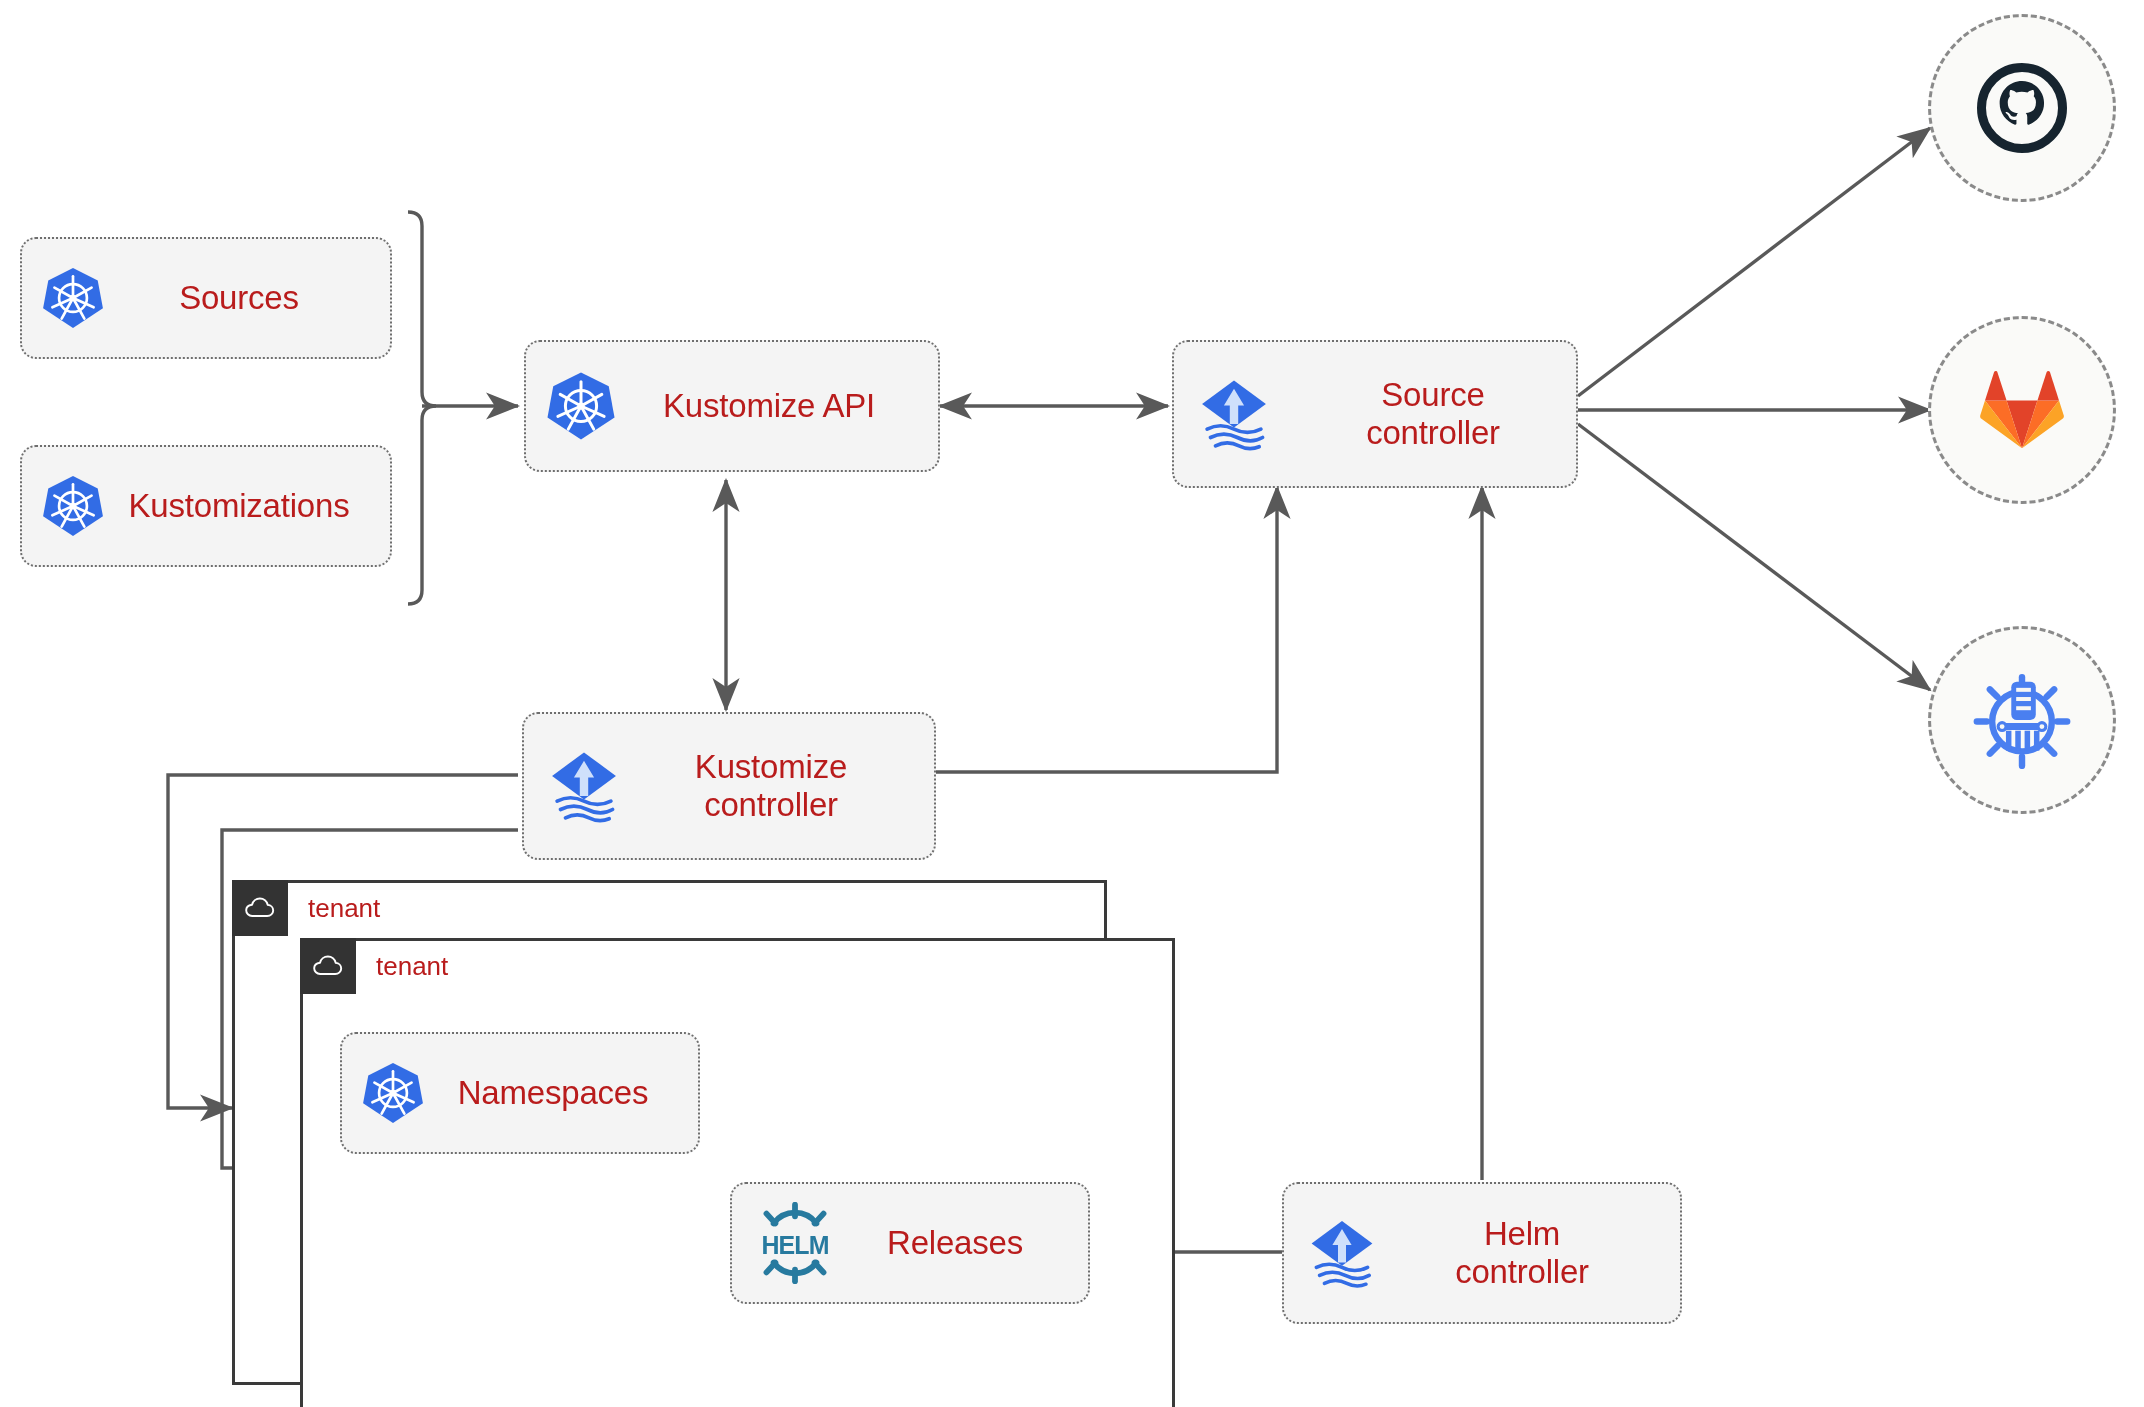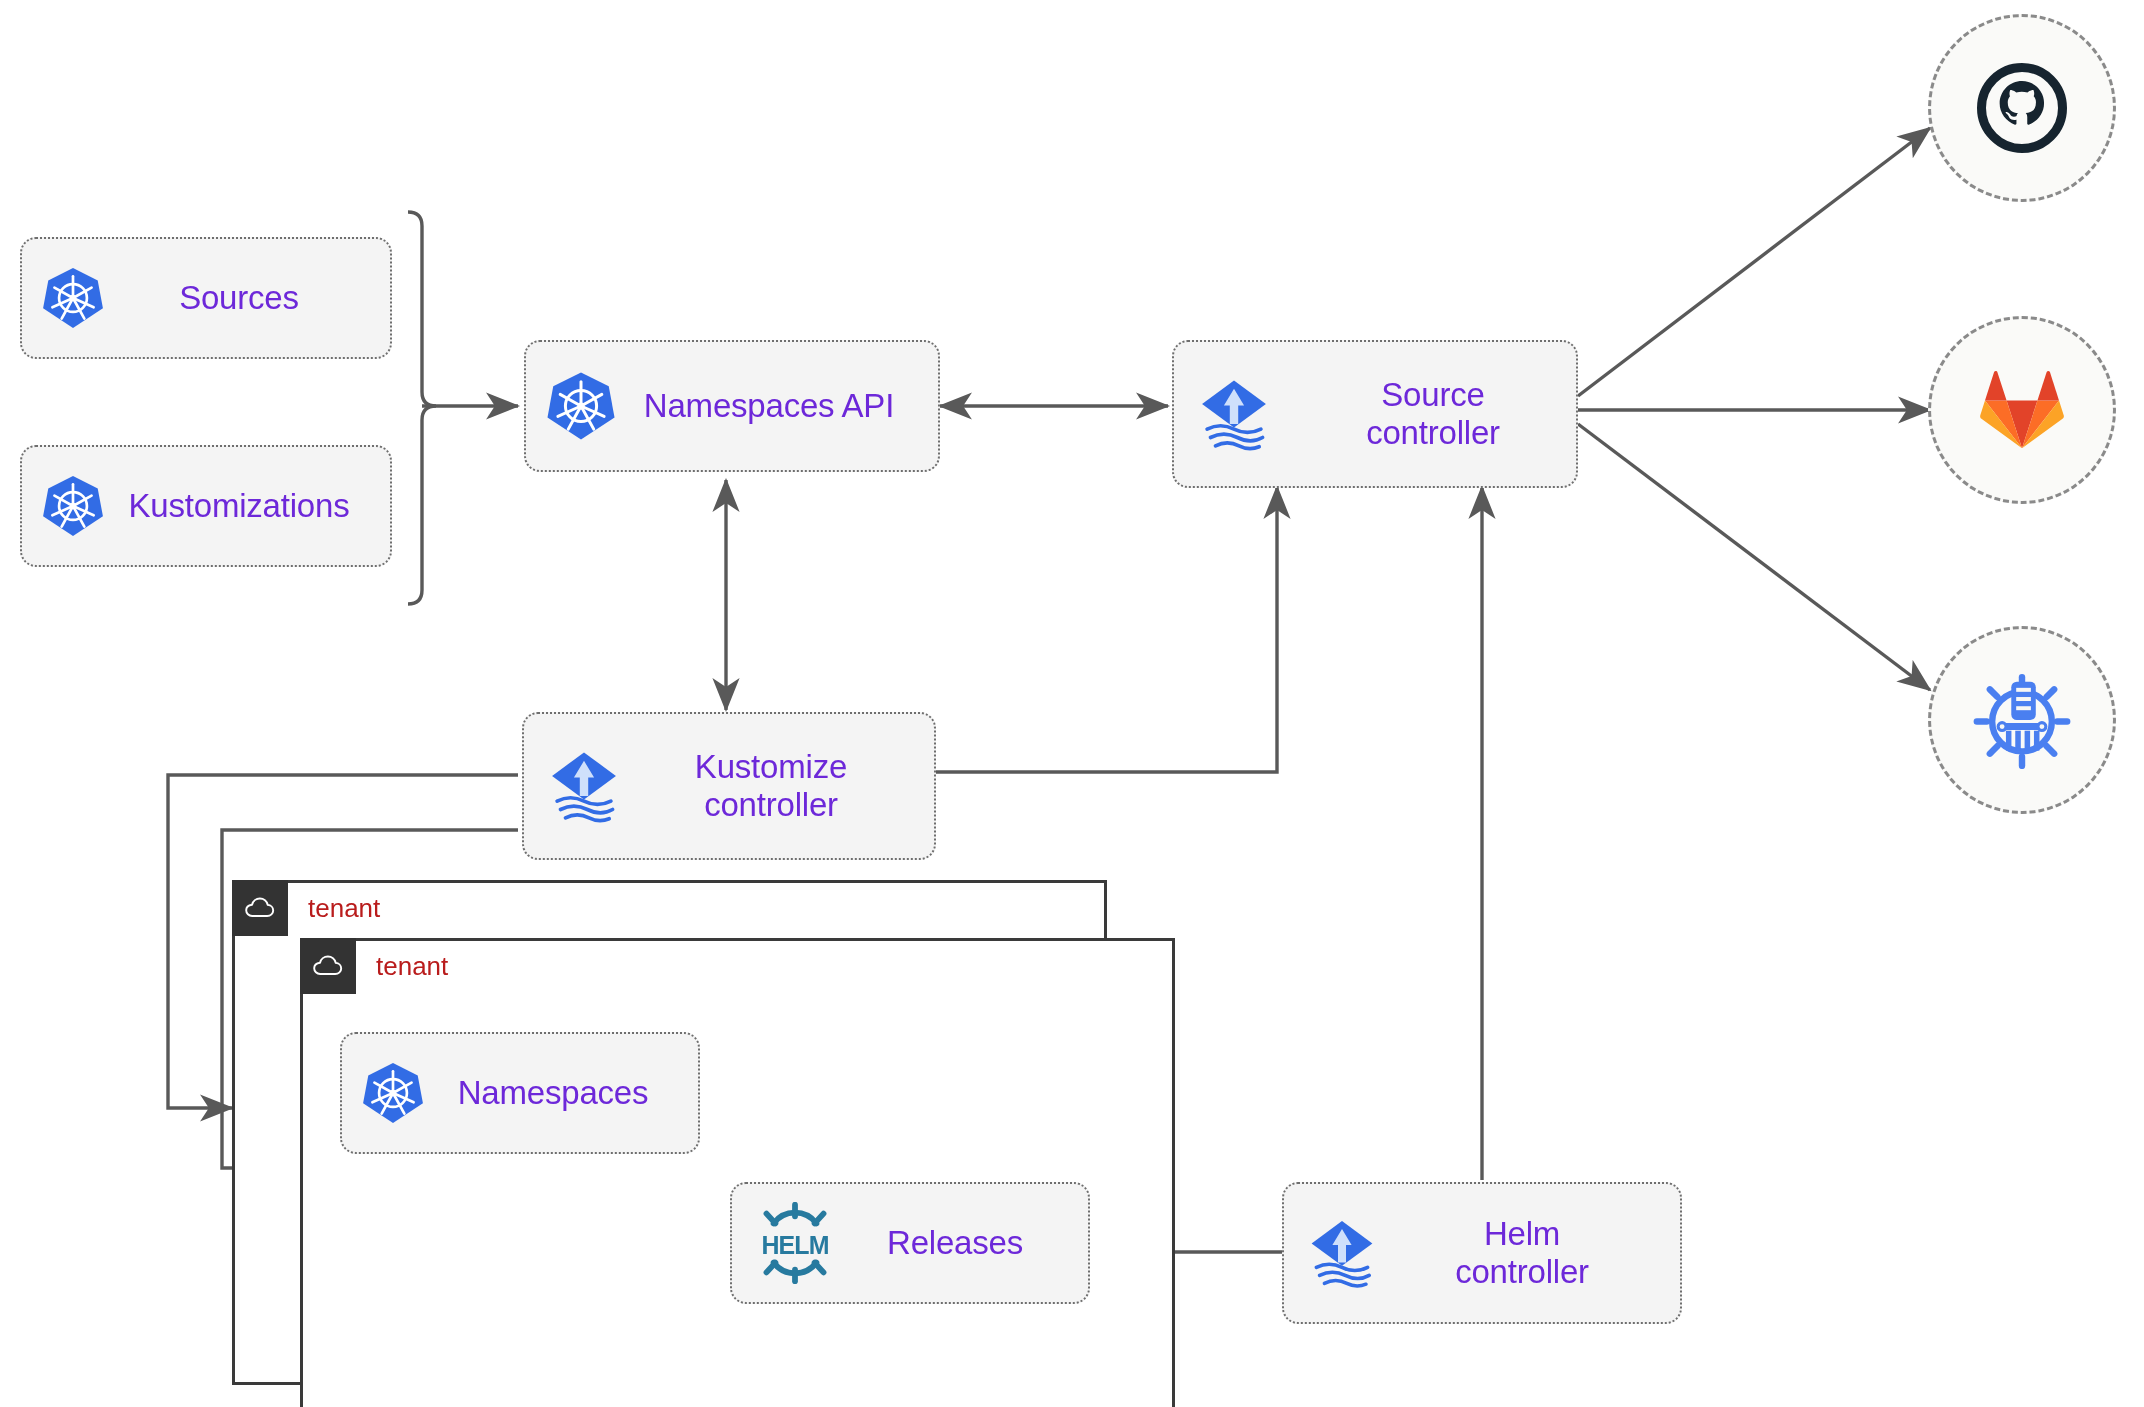--- a/index.html
+++ b/index.html
@@ -37,21 +37,21 @@
     border: 2px dotted #6e6e6e;
     border-radius: 16px;
     display: flex;
     align-items: center;
     justify-content: flex-start;
     padding: 0 18px;
   }
   .node .label {
     flex: 1 1 auto;
     text-align: center;
-    color: #6d28d9;
+    color: #b91c1c;
     font-size: 33px;
     line-height: 1.16;
     white-space: pre-line;
     letter-spacing: -0.2px;
   }
   .node .icon-slot {
     flex: 0 0 auto;
     display: flex;
     align-items: center;
     justify-content: center;
@@ -203,21 +203,21 @@
           <line x1="32" y1="32" x2="32" y2="11"></line>
           <line x1="32" y1="32" x2="50" y2="22"></line>
           <line x1="32" y1="32" x2="52" y2="41"></line>
           <line x1="32" y1="32" x2="43" y2="52"></line>
           <line x1="32" y1="32" x2="21" y2="52"></line>
           <line x1="32" y1="32" x2="12" y2="41"></line>
           <line x1="32" y1="32" x2="14" y2="22"></line>
         </g>
       </svg>
     </span>
-    <span class="label">Namespaces API</span>
+    <span class="label">Kustomize API</span>
   </div>
 
   <div class="node" style="left:1172px; top:340px; width:406px; height:148px;gap:32px;">
     <span class="icon-slot">
       <svg width="84" height="84" viewBox="0 0 100 100">
         <polygon points="50,10 88,38 50,66 12,38" fill="#326ce5"></polygon>
         <path d="M50 20 L62 40 L55 40 L55 62 L45 62 L45 40 L38 40 Z" fill="#cfe0fb"></path>
         <g stroke="#326ce5" stroke-width="4.4" fill="none" stroke-linecap="round">
           <path d="M18 68 Q34 60 50 68 Q66 76 82 68"></path>
           <path d="M22 78 Q38 70 54 78 Q70 86 84 78"></path>

